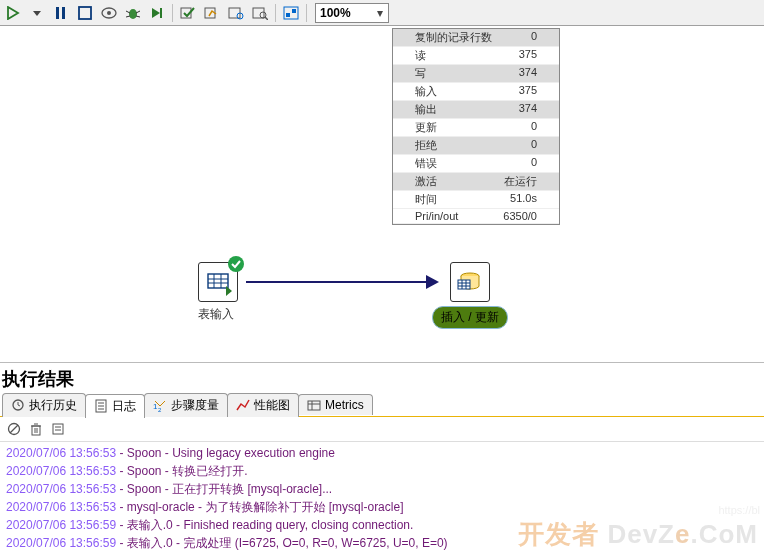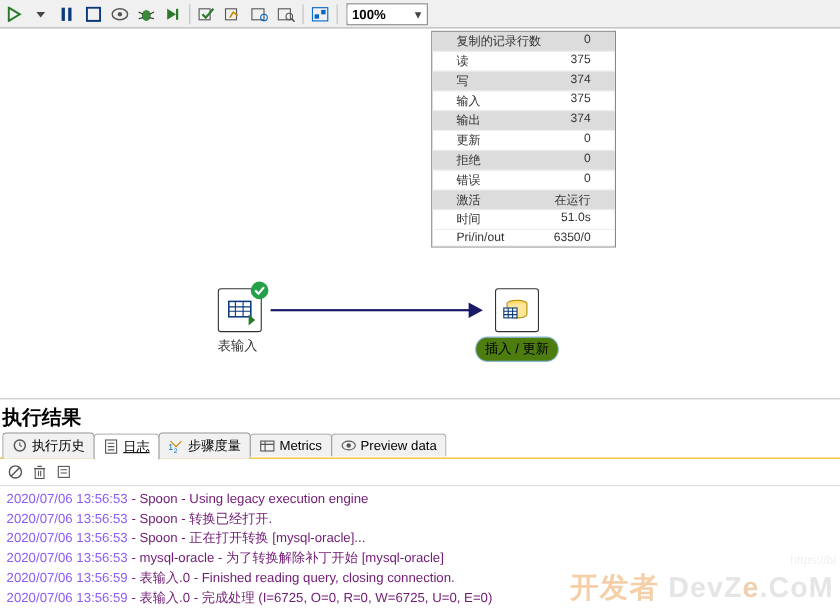--- a/index.html
+++ b/index.html
@@ -27,21 +27,21 @@
 .stats { position: absolute; top: 2px; left: 392px; width: 168px; border: 1px solid #888; background: #fff; font-size: 11px; }
 .stats-row { display: flex; justify-content: space-between; padding: 1px 22px; border-bottom: 1px solid #eee; }
 .stats-row.alt { background: #dcdcdc; }
 .stats-row span:first-child { color: #333; }
 .stats-row span:last-child { color: #333; text-align: right; }
 
 
 .results-title { font-weight: bold; font-size: 18px; padding: 4px 2px 2px; border-top: 1px solid #bbb; }
 .tabs { display: flex; border-bottom: 1px solid #eab308; height: 24px; align-items: center; padding-left: 2px; }
 .tab { display: flex; align-items: center; gap: 4px; padding: 3px 8px; border: 1px solid #999; border-bottom: none; background: #f1f1f1; margin-right: -1px; font-size: 12px; border-radius: 4px 4px 0 0; cursor: pointer; }
-.tab.active { background: #fff; position: relative; top: 1px; text-decoration: underline; }
+.tab.active { background: #fff; position: relative; top: 1px; }
 .tab-icon { width: 14px; height: 14px; }
 
 .log-tools { display: flex; gap: 6px; padding: 4px 6px; border-bottom: 1px solid #ddd; }
 .log-tools span { width: 16px; height: 16px; display: flex; align-items: center; justify-content: center; cursor: pointer; color: #555; }
 
 .log-body { padding: 2px 6px; font-size: 12px; line-height: 18px; }
 .log-line .ts { color: #8b5cf6; }
 .log-line .msg { color: #701a75; }
 
 .watermark { position: absolute; right: 6px; bottom: 8px; color: #e5e5e5; font-size: 26px; font-weight: bold; font-family: Arial; letter-spacing: 1px; pointer-events: none; }
@@ -246,32 +246,31 @@
   <div class="tab">
     <svg class="tab-icon">
         <text x="0" y="11" font-size="8" fill="#06c">1</text>
         <text x="5" y="14" font-size="6" fill="#06c">2</text>
         <polyline points="2,3 7,8 12,3" fill="none" stroke="#c80"></polyline>
       </svg>
     <span>步骤度量</span>
   </div>
   <div class="tab">
     <svg class="tab-icon">
+        <polyline points="1,12 5,6 9,9 13,2" fill="none" stroke="#c22" stroke-width="1.5"></polyline>
+      </svg>
+    <span>性能图</span>
+  </div>
+  <div class="tab">
+    <svg class="tab-icon">
         <rect x="1" y="3" width="12" height="9" fill="none" stroke="#555"></rect>
         <line x1="1" y1="6" x2="13" y2="6" stroke="#555"></line>
         <line x1="5" y1="3" x2="5" y2="12" stroke="#555"></line>
       </svg>
     <span>Metrics</span>
-  </div>
-  <div class="tab">
-    <svg class="tab-icon">
-        <ellipse cx="7" cy="7" rx="6" ry="4" fill="none" stroke="#555"></ellipse>
-        <circle cx="7" cy="7" r="2" fill="#555"></circle>
-      </svg>
-    <span>Preview data</span>
   </div>
 </div>
 
 <div class="log-tools">
   <span>
       <svg width="14" height="14">
         <circle cx="7" cy="7" r="5.5" fill="none" stroke="#555" stroke-width="1.3"></circle>
         <line x1="3" y1="11" x2="11" y2="3" stroke="#555" stroke-width="1.3"></line>
       </svg>
     </span>

